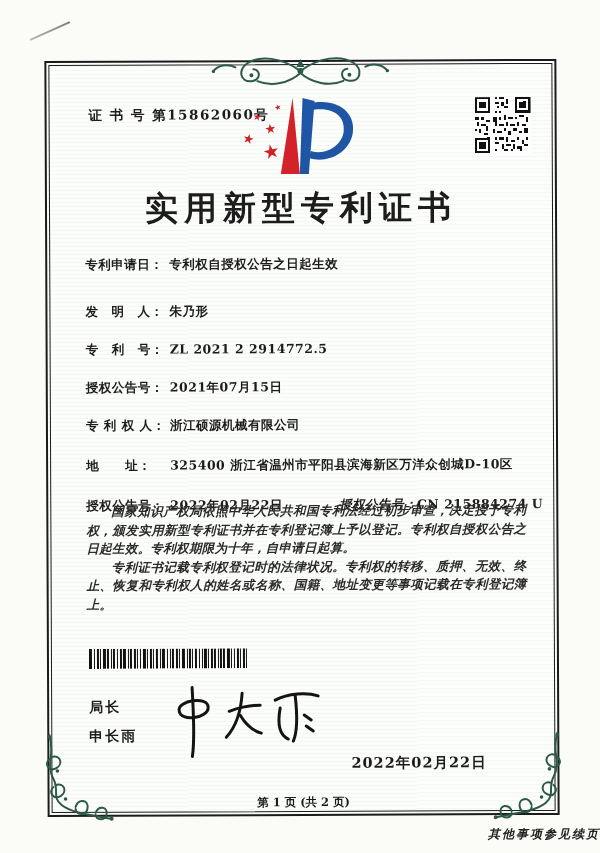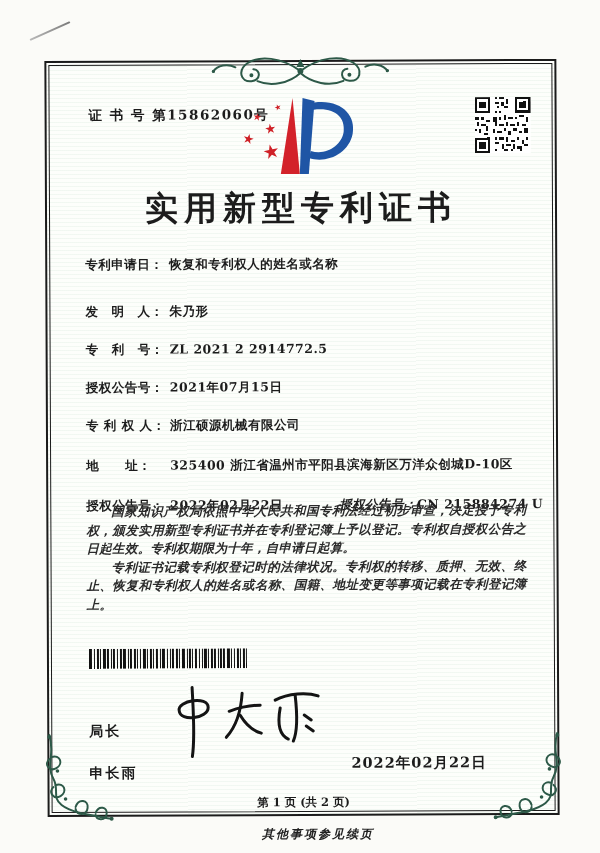--- a/index.html
+++ b/index.html
@@ -55,28 +55,28 @@
   .paras{
     position:absolute;left:38px;right:30px;top:440px;
     font-size:12.5px;line-height:18.5px;font-style:italic;font-weight:600;
     color:#2a2a2a;letter-spacing:.3px;text-align:justify;
   }
   .paras p{margin:0;text-indent:2em;}
 
   .barcode{position:absolute;left:40px;top:586px;}
 
   .director{position:absolute;left:40px;top:636px;font-size:14px;font-weight:700;letter-spacing:2px;}
-  .director div{margin-bottom:11px;margin-top:24px;}
+  .director div{margin-bottom:11px;}
   .sig{position:absolute;left:92px;top:618px;}
 
   .issue-date{position:absolute;left:302px;top:692px;font-size:14.5px;font-weight:700;letter-spacing:1px;}
   .page-info{position:absolute;left:0;right:0;top:733px;text-align:center;font-size:11.5px;font-weight:700;}
 
   .footer-note{
-    position:absolute;left:0;right:0;top:826px;text-align:center;
+    position:absolute;left:0;right:0;top:826px;text-align:right;
     font-size:12px;font-weight:700;font-style:italic;letter-spacing:2px;color:#222;padding-left:36px;
   }
 </style>
 </head>
 <body>
 
 <div>
   <div class="scratch"></div>
 
   <div class="frame">
@@ -210,21 +210,21 @@
           <rect x="13" y="23" width="2" height="1"></rect>
         <rect x="16" y="23" width="1" height="1"></rect>
           <rect x="20" y="23" width="1" height="1"></rect>
       </g>
     </svg>
 
     <h1 class="title">实用新型专利证书</h1>
 
     <div class="fields">
       <div class="frow">
-        <span class="flabel">专利申请日：</span><span>恢复和专利权人的姓名或名称</span>
+        <span class="flabel">专利申请日：</span><span>专利权自授权公告之日起生效</span>
       </div>
       <div class="frow">
         <span class="flabel">发　明　人：</span><span>朱乃形</span>
       </div>
       <div class="frow">
         <span class="flabel">专　利　号：</span><span>ZL 2021 2 2914772.5</span>
       </div>
       <div class="frow">
         <span class="flabel">授权公告号：</span><span>2021年07月15日</span>
       </div>

